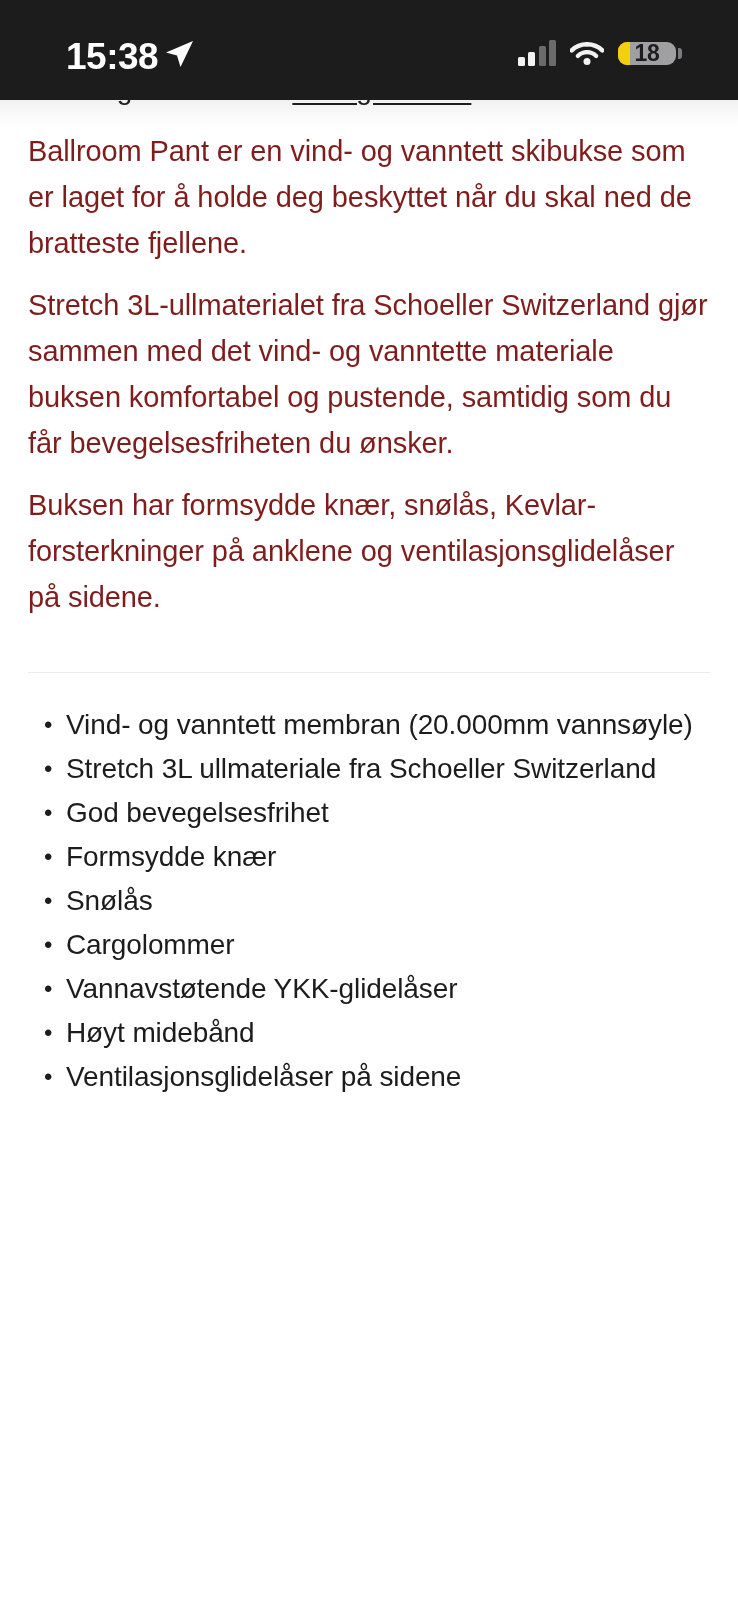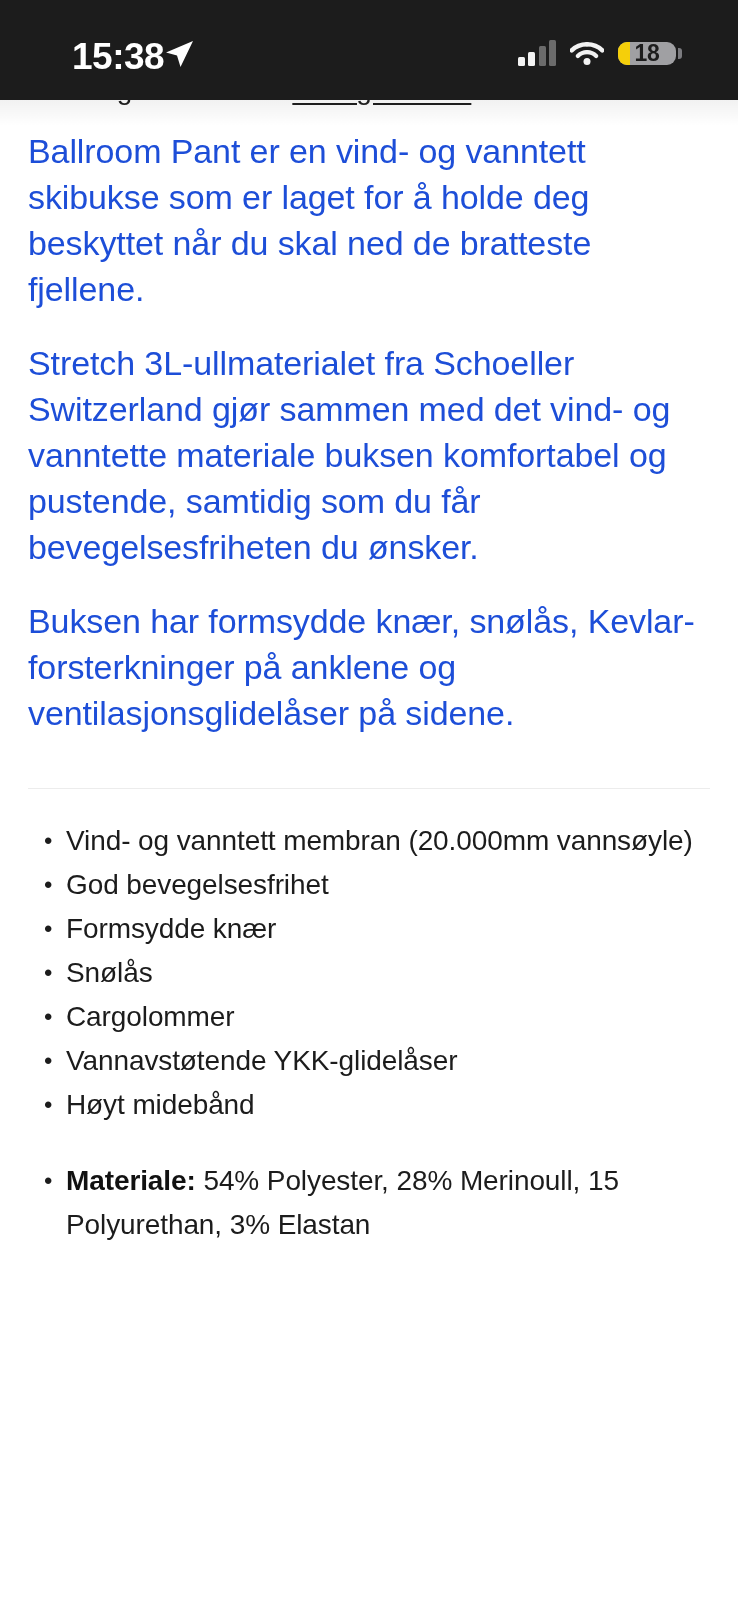--- a/index.html
+++ b/index.html
@@ -29,21 +29,21 @@
     position: absolute;
     top: 0; left: 0;
     width: 738px;
     height: 100px;
     background: #1c1c1c;
     z-index: 30;
   }
 
   .status-time {
     position: absolute;
-    left: 72px;
+    left: 66px;
     top: 36px;
     font-size: 37px;
     font-weight: bold;
     color: #ffffff;
     letter-spacing: -0.5px;
     line-height: 42px;
     font-family: "Liberation Sans", sans-serif;
   }
 
   .location-arrow {
@@ -180,27 +180,27 @@
     top: 128px;
     left: 0;
     width: 738px;
   }
 
   .desc {
     padding: 0 28px;
   }
 
   .desc p {
-    font-size: 34px;
+    font-size: 29px;
     line-height: 46px;
-    color: #1d4ed8;
+    color: #7f1d1d;
     letter-spacing: -0.1px;
     font-family: "Liberation Sans", sans-serif;
   }
-  .desc p + p { margin-top: 28px; }
+  .desc p + p { margin-top: 16px; }
 
   .divider {
     margin: 52px 28px 0 28px;
     height: 1px;
     background: #ececec;
   }
 
   .spec-list {
     margin: 30px 0 0 0;
     padding: 0 28px;
@@ -289,26 +289,25 @@
     <div class="desc">
       <p>Ballroom Pant er en vind- og vanntett skibukse som er laget for å holde deg beskyttet når du skal ned de bratteste fjellene.</p>
       <p>Stretch 3L-ullmaterialet fra Schoeller Switzerland gjør sammen med det vind- og vanntette materiale buksen komfortabel og pustende, samtidig som du får bevegelsesfriheten du ønsker.</p>
       <p>Buksen har formsydde knær, snølås, Kevlar-forsterkninger på anklene og ventilasjonsglidelåser på sidene.</p>
     </div>
 
     <div class="divider"></div>
 
     <ul class="spec-list">
       <li>Vind- og vanntett membran (20.000mm vannsøyle)</li>
+      <li>Stretch 3L ullmateriale fra Schoeller Switzerland</li>
       <li>God bevegelsesfrihet</li>
       <li>Formsydde knær</li>
       <li>Snølås</li>
       <li>Cargolommer</li>
       <li>Vannavstøtende YKK-glidelåser</li>
       <li>Høyt midebånd</li>
+      <li>Ventilasjonsglidelåser på sidene</li>
     </ul>
 
-    <ul class="spec-list material-block">
-      <li><span class="material-label">Materiale:</span> <span>54% Polyester, 28% Merinoull, 15 Polyurethan, 3% Elastan</span></li>
-    </ul>
 
   </div>
 </div>
 
 </body></html>

